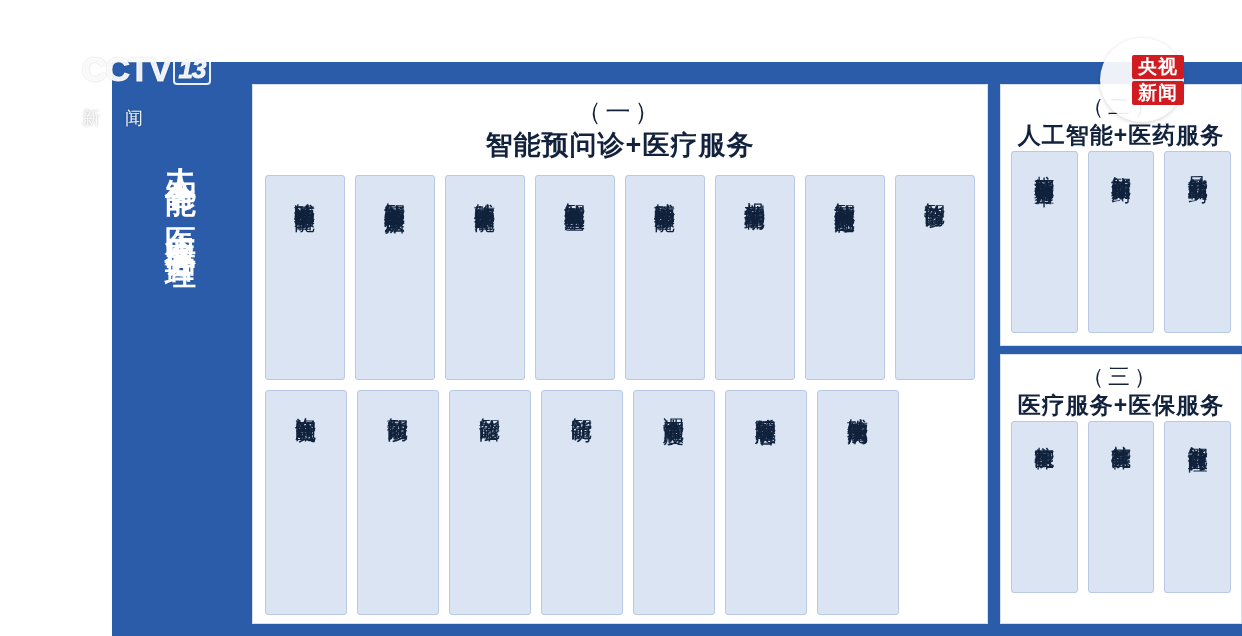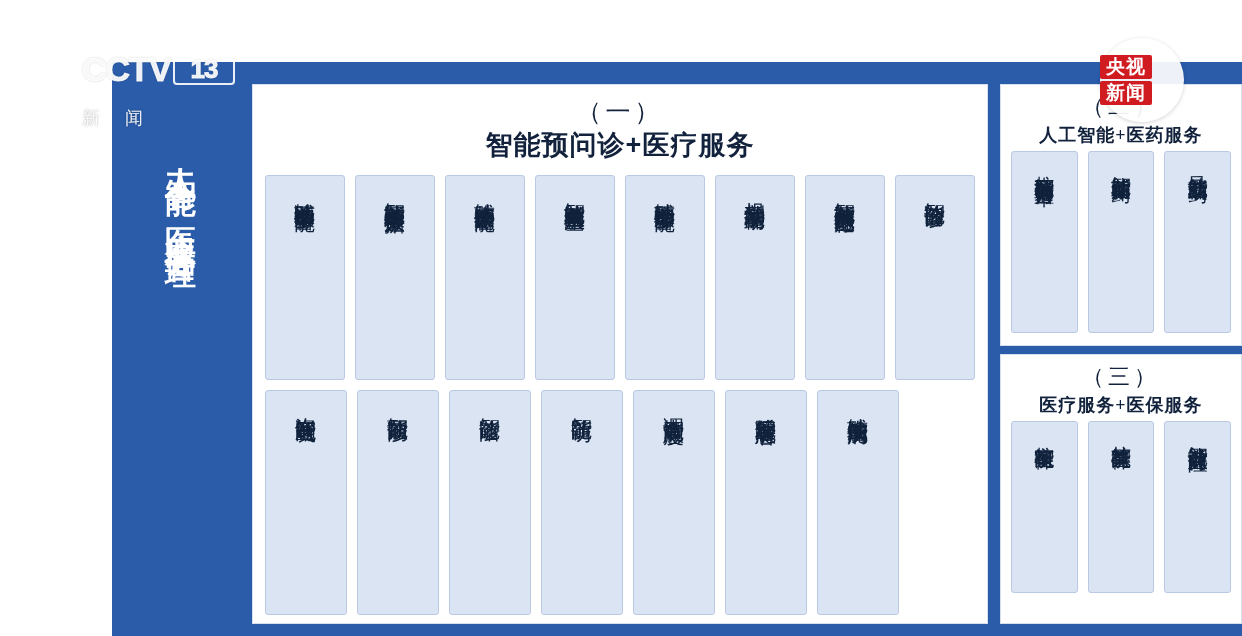--- a/index.html
+++ b/index.html
@@ -41,25 +41,26 @@
     letter-spacing: -1px;
     line-height: 38px;
     text-shadow: 0 0 2px rgba(0,0,0,.35);
     -webkit-text-stroke: 1px rgba(255,255,255,.85);
     color: rgba(255,255,255,.92);
   }
   #cctv-logo .cctv-main .num {
     display: inline-block;
     border: 2px solid rgba(255,255,255,.9);
     border-radius: 4px;
-    padding: 0 16px;
+    padding: 0 4px;
     font-size: 26px;
     line-height: 28px;
     vertical-align: 3px;
     margin-left: 2px;
+    font-style: italic;
   }
   #cctv-logo .cctv-sub {
     margin-top: 18px;
     font-size: 18px;
     letter-spacing: 10px;
     color: rgba(255,255,255,.92);
     text-shadow: 0 0 2px rgba(0,0,0,.35);
   }
 
   
@@ -68,21 +69,21 @@
     right: 58px;
     top: 38px;
     width: 84px;
     height: 84px;
     border-radius: 50%;
     background: rgba(255,255,255,.92);
     box-shadow: 0 1px 4px rgba(0,0,0,.18);
     z-index: 40;
     display: flex;
     flex-direction: column;
-    align-items: flex-start;
+    align-items: flex-end;
     justify-content: center;
     gap: 2px;
   }
   #cctv-news-badge .line {
     background: #d01c21;
     color: #ffffff;
     font-size: 19px;
     font-weight: bold;
     line-height: 22px;
     padding: 1px 6px;
@@ -172,21 +173,21 @@
   .sec-title {
     font-size: 27px;
     font-weight: bold;
     line-height: 36px;
     letter-spacing: 1px;
     white-space: nowrap;
   }
   #section-two .sec-num,
   #section-three .sec-num { font-size: 22px; line-height: 27px; }
   #section-two .sec-title,
-  #section-three .sec-title { font-size: 18px; line-height: 31px; font-family: Liberation Serif, serif; }
+  #section-three .sec-title { font-size: 23px; line-height: 31px; }
 
   
   .row {
     display: flex;
     gap: 10px;
     justify-content: flex-start;
   }
   #section-one .row { margin-top: 10px; }
   #section-one .row-1 { margin-top: 12px; }
 

